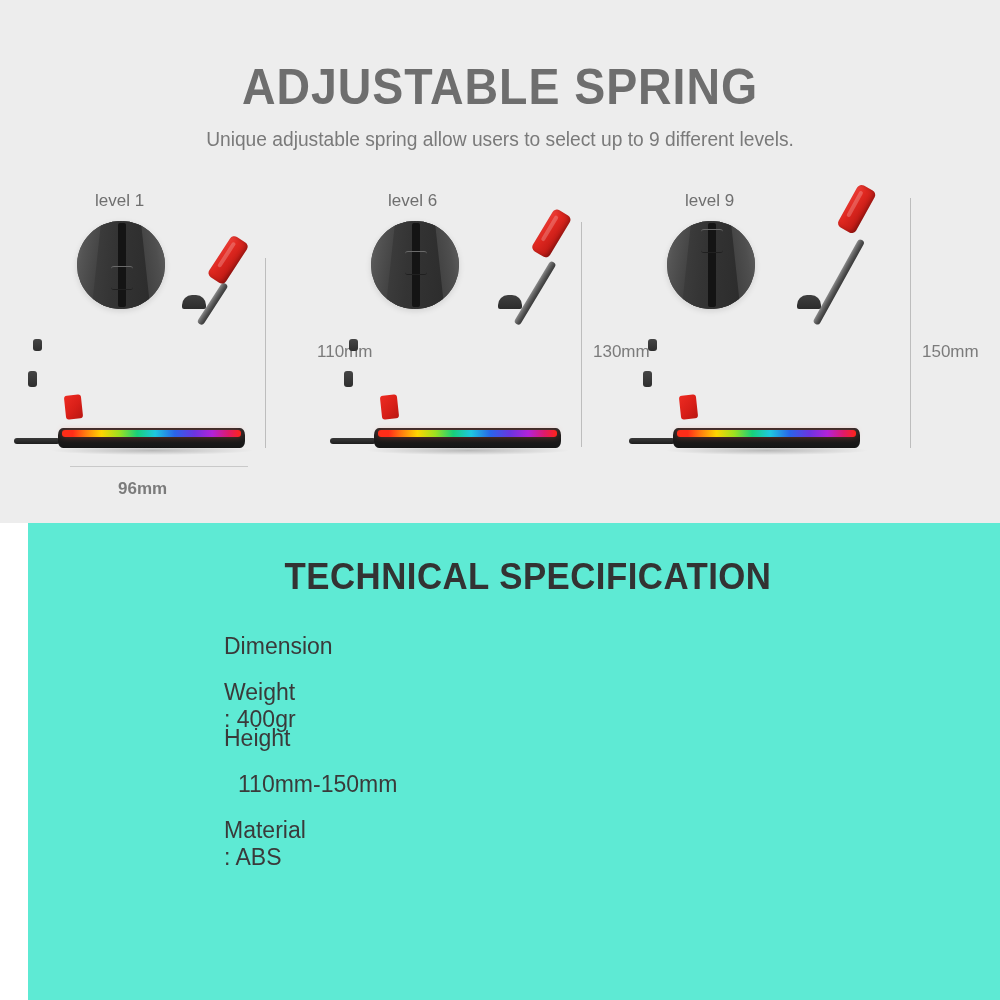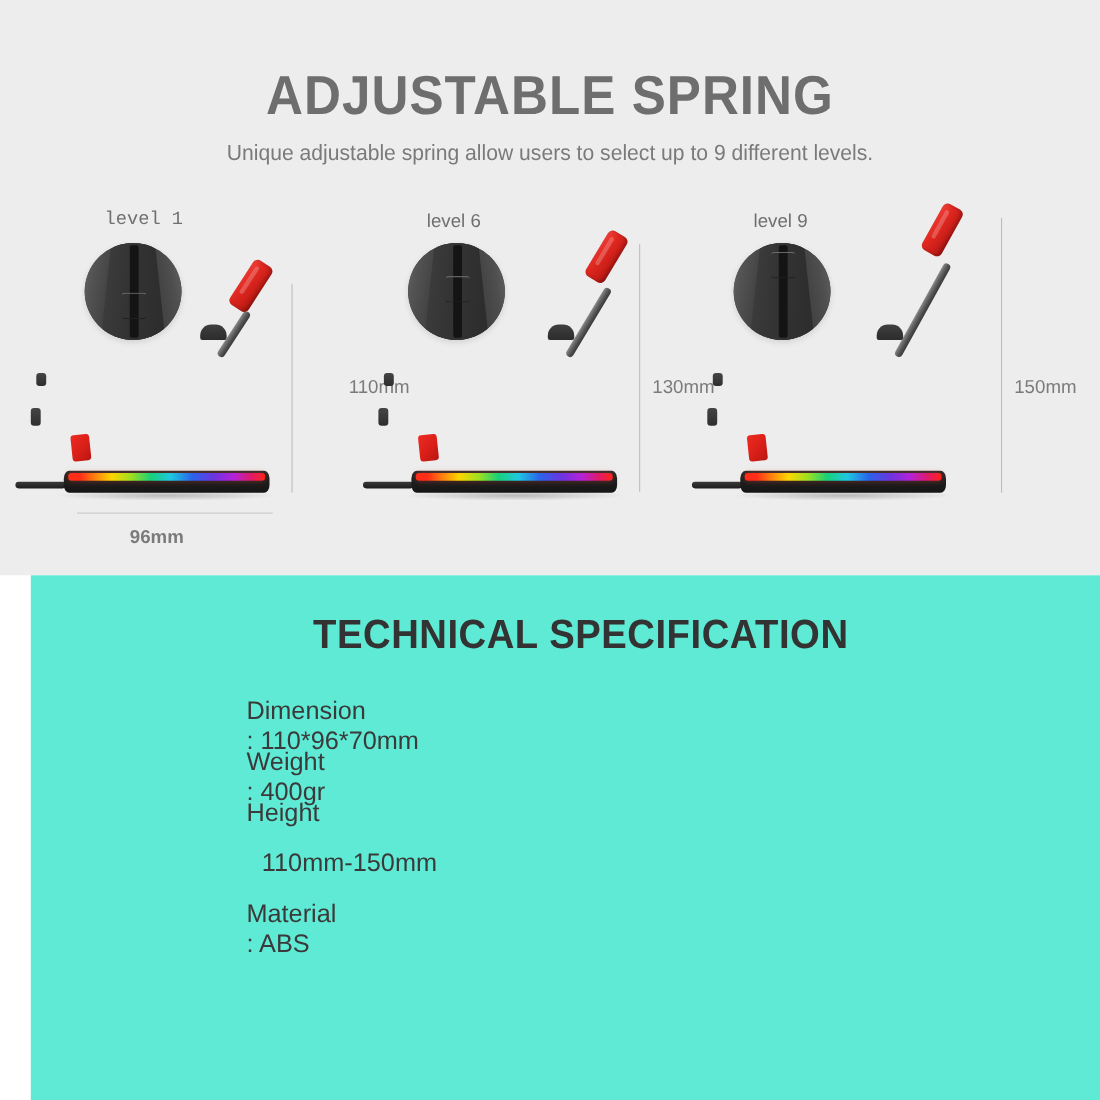--- a/index.html
+++ b/index.html
@@ -257,21 +257,21 @@
 
 <div id="page">
 
   <div id="top-section">
 
     <div id="main-title">ADJUSTABLE SPRING</div>
     <div id="subtitle">Unique adjustable spring allow users to select up to 9 different levels.</div>
 
     <div class="product-panel" style="left:0px; width:300px;">
 
-      <div class="level-label" style="left:95px; top:191px;font-family:Liberation Mono, monospace;">level 1</div>
+      <div class="level-label" style="left:95px; top:191px;">level 1</div>
 
       <div class="inset-circle" style="left:77px; top:221px;">
         <div class="inset-left-face"></div>
         <div class="inset-right-face"></div>
         <div class="inset-body"></div>
         <div class="inset-slot"></div>
         <div class="inset-clip" style="top:45px;"></div>
       </div>
 
       <div class="arm-shaft" style="left:196px; top:276px; width:7px; height:48px; transform:rotate(33deg);"></div>
@@ -360,21 +360,20 @@
   </div>
 
   <div id="bottom-section">
 
     <div id="spec-title">TECHNICAL SPECIFICATION</div>
 
     <div id="spec-table">
 
       <div class="spec-row">
         <div class="spec-label">Dimension</div>
-        <div class="spec-value">: 110*96*70mm</div>
       </div>
 
       <div class="spec-row">
         <div class="spec-label">Weight</div>
         <div class="spec-value">: 400gr</div>
       </div>
 
       <div class="spec-row">
         <div class="spec-label">Height</div>
       </div>

